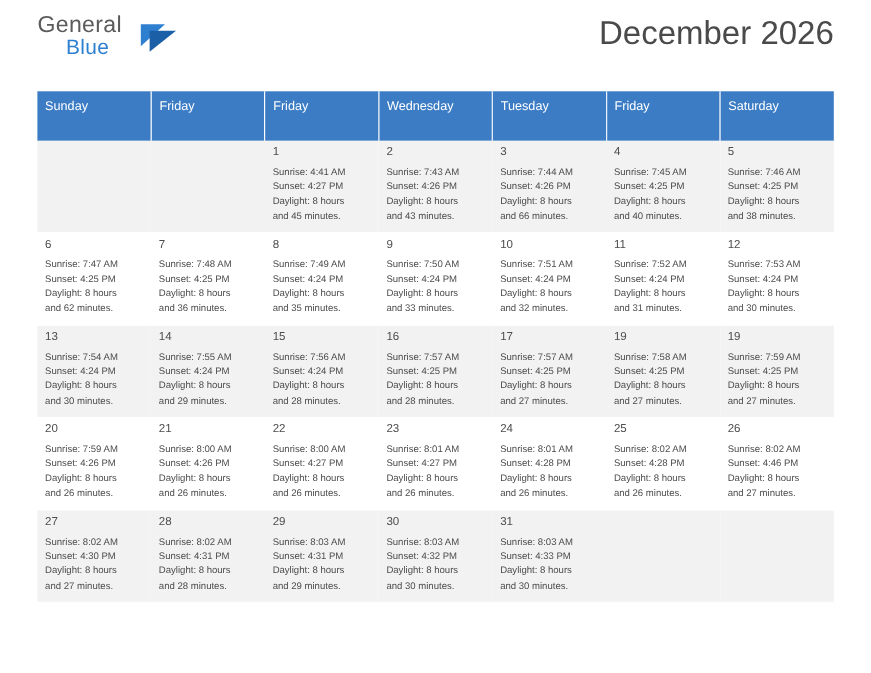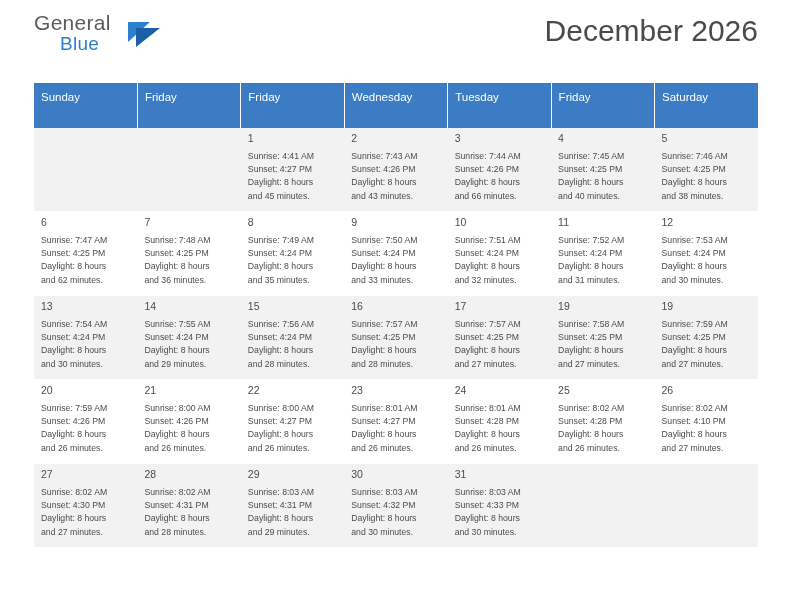--- a/index.html
+++ b/index.html
@@ -329,21 +329,21 @@
           <td>
             <span class="daynum">25</span>
             <span class="info-line">Sunrise: 8:02 AM</span>
             <span class="info-line">Sunset: 4:28 PM</span>
             <span class="info-line">Daylight: 8 hours</span>
             <span class="info-line">and 26 minutes.</span>
           </td>
           <td>
             <span class="daynum">26</span>
             <span class="info-line">Sunrise: 8:02 AM</span>
-            <span class="info-line">Sunset: 4:10 PM</span>
+            <span class="info-line">Sunset: 4:46 PM</span>
             <span class="info-line">Daylight: 8 hours</span>
             <span class="info-line">and 27 minutes.</span>
           </td>
         </tr>
         <tr class="shaded">
           <td>
             <span class="daynum">27</span>
             <span class="info-line">Sunrise: 8:02 AM</span>
             <span class="info-line">Sunset: 4:30 PM</span>
             <span class="info-line">Daylight: 8 hours</span>

